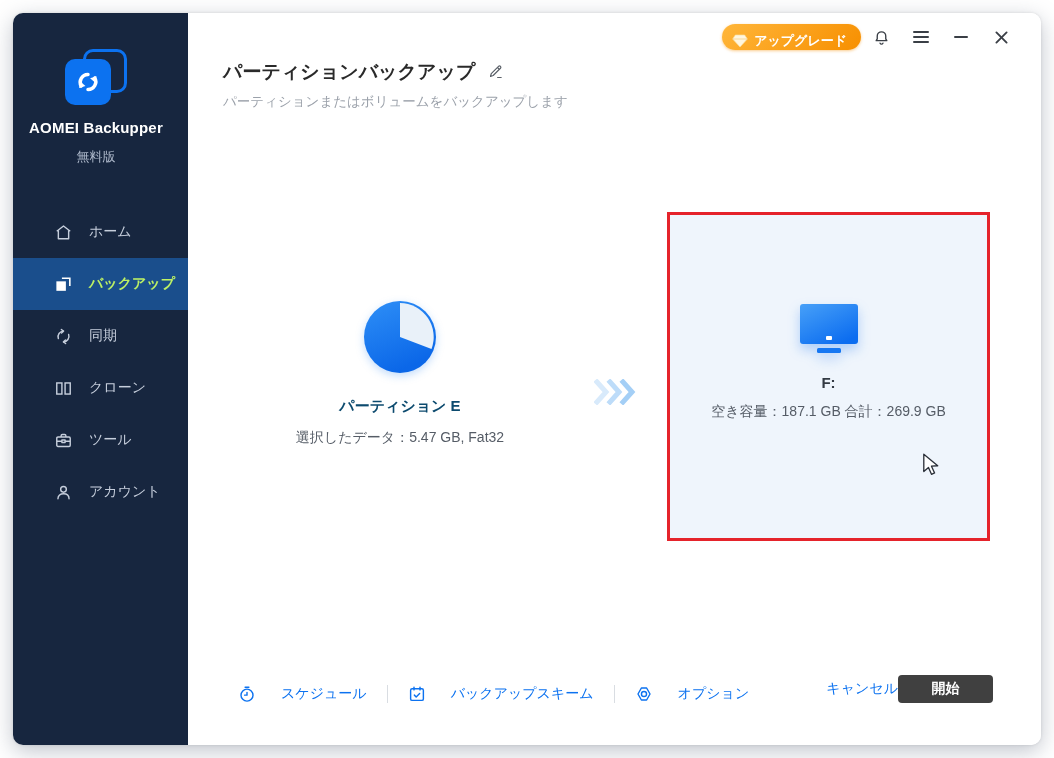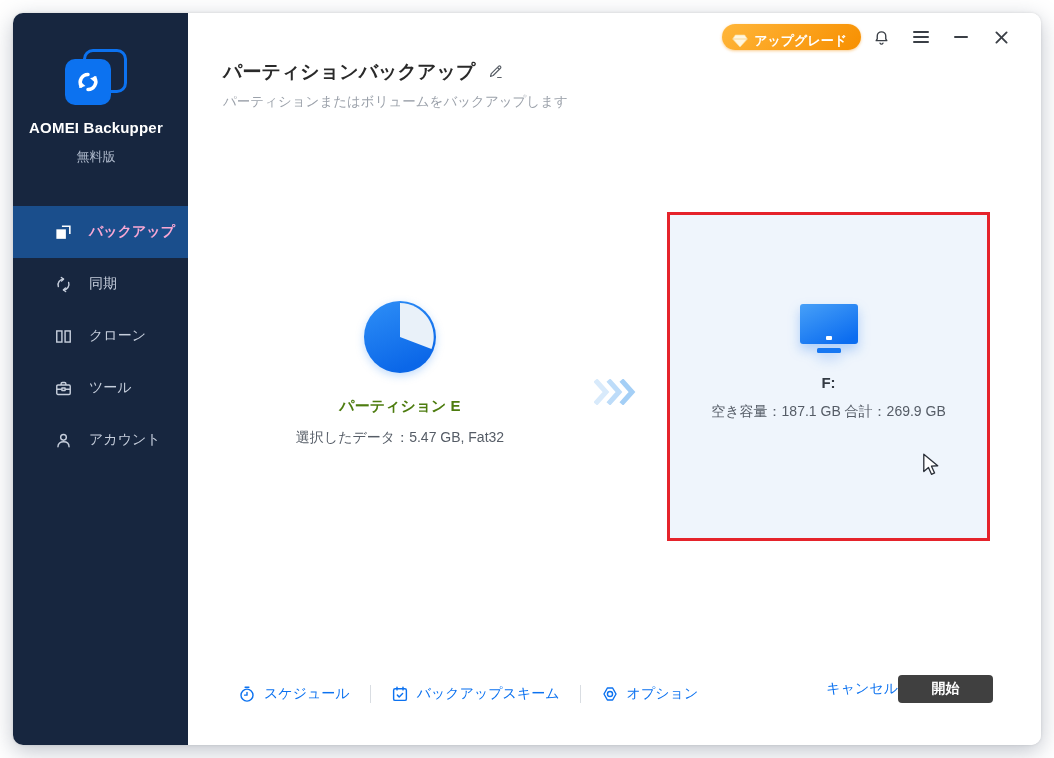--- a/index.html
+++ b/index.html
@@ -39,21 +39,21 @@
   .app-name { color:#fff; font-weight:bold; font-size:15px; letter-spacing:.2px; }
   .app-edition { color:#AEB9CB; font-size:13px; margin-top:12px; }
   .nav { margin-top:40px; }
   .nav-item {
     height:52px; display:flex; align-items:center;
     padding-left:40px; gap:16px;
     font-size:14px; color:#C6CEDC; cursor:pointer;
   }
   .nav-item .nico { width:20px; height:20px; display:flex; align-items:center; justify-content:center; }
   .nav-item.active {
-    background:#1A4E8C; color:#f9a8d4; font-weight:bold;font-family:Liberation Mono, monospace;
+    background:#1A4E8C; color:#bef264; font-weight:bold;font-family:Liberation Mono, monospace;
   }
   
   .main { position:relative; flex:1; background:#ffffff; }
   .page-title-row { position:absolute; left:35px; top:46px; display:flex; align-items:center; gap:12px;text-align:right; }
   .page-title { font-size:19px; font-weight:bold; color:#2A2A2A; }
   .edit-icon { margin-top:2px; }
   .page-subtitle { position:absolute; left:35px; top:80px; font-size:13.5px; color:#9BA1AA; }
 
   .topbar { position:absolute; right:20px; top:9px; display:flex; align-items:center; }
   .upgrade-btn {
@@ -67,21 +67,21 @@
     width:40px; height:30px; display:flex; align-items:center; justify-content:center;
     color:#3A3F46; cursor:pointer;
   }
   .winbtn.minimize { font-size:18px; }
   .winbtn.close { font-size:16px; }
 
   
   .source { position:absolute; left:212px; top:286px; width:0; }
   .source-inner { position:relative; left:-160px; width:320px; text-align:center; }
   .pie { width:76px; height:76px; margin:0 auto; display:block; filter:drop-shadow(0 3px 4px rgba(12,114,240,.25)); }
-  .source-name { margin-top:22px; font-size:15px; font-weight:bold; color:#4d7c0f; }
+  .source-name { margin-top:22px; font-size:15px; font-weight:bold; color:#0c4a6e; }
   .source-detail { margin-top:13px; font-size:14px; color:#555C66; }
 
   .chevrons { position:absolute; left:406px; top:366px; }
 
   
   .target-box {
     position:absolute; left:479px; top:199px; width:323px; height:329px;
     background:#EFF5FC; border:3px solid #E5232B;
     text-align:center; cursor:pointer;
   }
@@ -90,21 +90,21 @@
   .target-detail { margin-top:12px; font-size:14px; color:#555C66; }
 
   .cursor { position:absolute; left:734px; top:440px; pointer-events:none; }
 
   
   .footer-left {
     position:absolute; left:50px; bottom:42px;
     display:flex; align-items:center;
   }
   .flink {
-    display:flex; align-items:center; gap:8px;
+    display:flex; align-items:center; gap:25px;
     color:#0C72F0; font-size:14px; cursor:pointer; white-space:nowrap;
   }
   .fdivider { width:1px; height:18px; background:#D9DDE2; margin:0 20px; }
   .footer-right {
     position:absolute; right:48px; bottom:42px;
     display:flex; align-items:center; 
   }
   .cancel-link { color:#0C72F0; font-size:14px; cursor:pointer; }
   .start-btn {
     width:95px; height:28px; background:#404040; border:none; border-radius:4px;
@@ -131,20 +131,29 @@
             <path d="M3.6 13.2 L9.2 13.2 L6 18 Z" fill="#ffffff" transform="rotate(40 6.4 15.2)"></path>
             <path d="M14.8 6 L20.4 6 L17.2 10.8 Z" fill="#ffffff" transform="rotate(220 17.6 8.6)"></path>
           </svg>
         </div>
       </div>
       <div class="app-name">AOMEI Backupper</div>
       <div class="app-edition">無料版</div>
     </div>
 
     <nav class="nav">
+      <div class="nav-item">
+        <span class="nico">
+          <svg width="19" height="19" viewBox="0 0 24 24" fill="none" stroke="#C6CEDC" stroke-width="1.8" stroke-linejoin="round">
+            <path d="M3.5 10.5 L12 3.8 L20.5 10.5"></path>
+            <path d="M5.5 9 V20 H18.5 V9"></path>
+          </svg>
+        </span>
+        <span>ホーム</span>
+      </div>
 
       <div class="nav-item active">
         <span class="nico">
           <svg width="19" height="19" viewBox="0 0 24 24">
             <path d="M10 4 H20 V14" fill="none" stroke="#ffffff" stroke-width="2"></path>
             <rect x="3" y="8" width="12" height="12" fill="#ffffff"></rect>
           </svg>
         </span>
         <span>バックアップ</span>
       </div>

